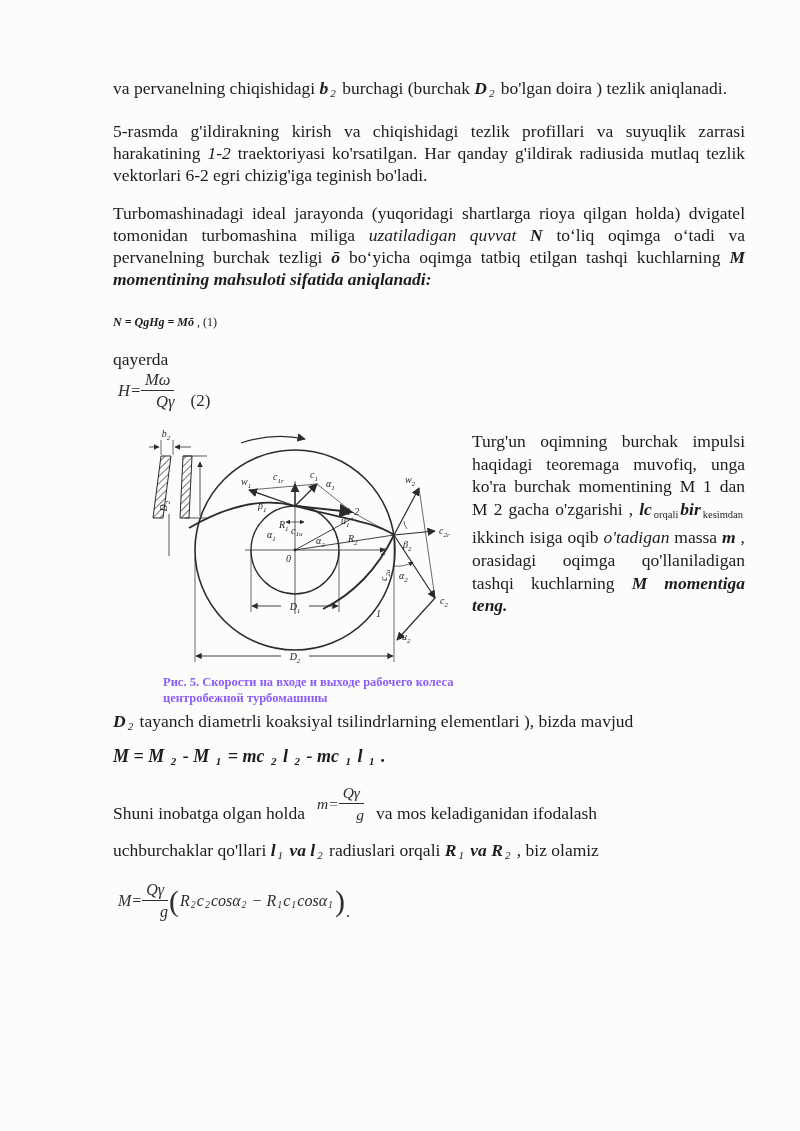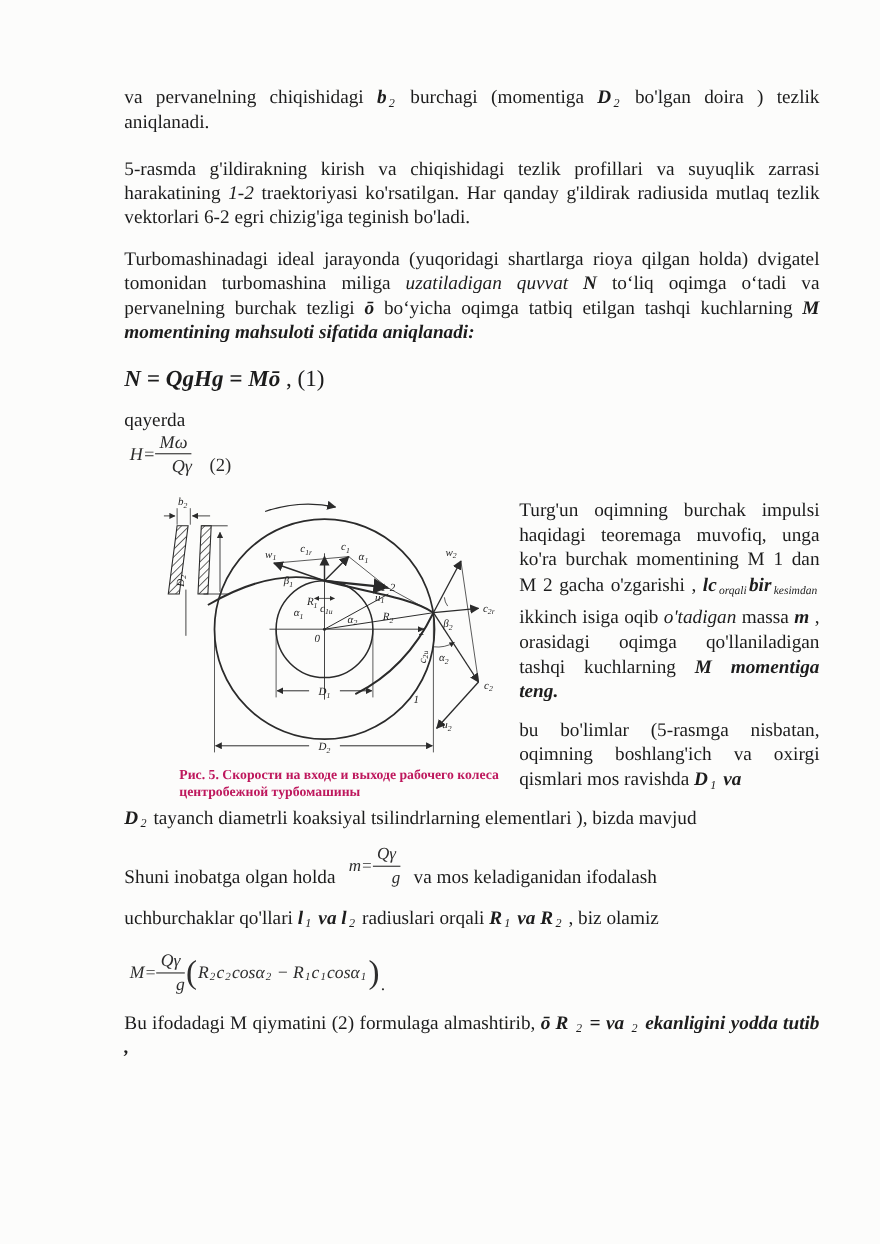--- a/index.html
+++ b/index.html
@@ -9,58 +9,58 @@
     font-family:"Liberation Serif", serif; overflow:hidden;
   }
   .page { padding:77px 55px 0 113px; }
   p.body { font-size:17.5px; line-height:22px; text-align:justify; }
   .it { font-style:italic; }
   .bi { font-style:italic; font-weight:bold; }
   sub.s { font-size:11px; font-style:italic; line-height:0; vertical-align:-3px; padding:0 2px; }
   .p1 { margin-bottom:21px; }
   .p2 { margin-bottom:16px; }
   .p3 { margin-bottom:0; }
-  .formula1 { font-size:21px; line-height:24px; margin-top:20px; margin-bottom:14px; }
+  .formula1 { font-size:12px; line-height:24px; margin-top:20px; margin-bottom:14px; }
   .qayerda { }
   
   .fdisp { display:flex; align-items:center; font-size:16.5px; font-style:italic; color:#2d2d2d; }
   .f2 { margin-left:5px; margin-bottom:15px; }
   .frac { text-align:right; line-height:19px; }
   .frac .num { display:block; border-bottom:1.3px solid #2d2d2d; padding:0 4px 1px; }
   .frac .den { display:block; padding-top:1px; }
   .ftag { align-self:flex-end; margin-left:16px; font-style:normal; font-size:17px; }
   
   .fig-row { display:flex;justify-content:center; }
   .fig-col { width:359px; flex:none; }
   svg.fig { display:block; margin-left:32px; width:327px; height:245px; }
-  .caption { margin:4px 0 0 50px; font-size:12.5px; line-height:15.5px; font-weight:bold; color:#be185d; width:300px; }
+  .caption { margin:4px 0 0 50px; font-size:12.5px; line-height:15.5px; font-weight:bold; color:#8b5cf6; width:300px; }
   .right-col { flex:1; padding-top:4px; }
   .right-col p { font-size:17.5px; line-height:22.6px; text-align:justify; }
   .right-col .blk1 { margin-bottom:12px; }
-  .smallsub { font-size:10.5px; font-style:italic; vertical-align:-3px; padding:0 2px; }
+  .smallsub { font-size:10.5px; vertical-align:-3px; padding:0 2px; }
   .fullline { margin-top:4px; margin-bottom:13px; }
   .formula3 { font-size:18px; line-height:23px; margin-bottom:15px; }
   .shuni-row { display:flex; align-items:flex-end; font-size:17.5px; line-height:22px; margin-bottom:15px; }
   .shuni-mid { display:flex; align-items:center; margin:0 12px; font-size:15.5px; color:#2d2d2d; }
   .uch { margin-bottom:19px; }
   .f4 { margin-left:5px; margin-bottom:13px; font-size:16px; }
   .bigp { font-size:30px; font-weight:300; font-style:normal; padding:0 1px; }
   .f4 sub { font-size:10px; font-style:italic; line-height:0; vertical-align:-2px; padding:0 1px; }
   .f4 .dot { align-self:flex-end; font-style:normal; }
   .lastp { }
   
   .fl { font:italic 10px "Liberation Serif", serif; fill:#222; }
   .fs { font-size:7px; }
 </style>
 </head>
 <body>
 
 <div class="page">
 
-  <p class="body p1"><span>va pervanelning chiqishidagi </span><span class="bi">b</span><sub class="s">2</sub><span> burchagi (momentiga </span><span class="bi">D</span><sub class="s">2</sub><span> bo'lgan doira ) tezlik aniqlanadi.</span></p>
+  <p class="body p1"><span>va pervanelning chiqishidagi </span><span class="bi">b</span><sub class="s">2</sub><span> burchagi (burchak </span><span class="bi">D</span><sub class="s">2</sub><span> bo'lgan doira ) tezlik aniqlanadi.</span></p>
 
   <p class="body p2"><span>5-rasmda g'ildirakning kirish va chiqishidagi tezlik profillari va suyuqlik zarrasi harakatining </span><span class="it">1-2</span><span> traektoriyasi ko'rsatilgan. Har qanday g'ildirak radiusida mutlaq tezlik vektorlari 6-2 egri chizig'iga teginish bo'ladi.</span></p>
 
   <p class="body p3"><span>Turbomashinadagi ideal jarayonda (yuqoridagi shartlarga rioya qilgan holda) dvigatel tomonidan turbomashina miliga </span><span class="it">uzatiladigan quvvat </span><span class="bi">N</span><span> to‘liq oqimga o‘tadi va pervanelning burchak tezligi </span><span class="bi">ō</span><span> bo‘yicha oqimga tatbiq etilgan tashqi kuchlarning </span><span class="bi">M momentining mahsuloti sifatida aniqlanadi:</span></p>
 
   <p class="formula1"><span class="bi">N = QgHg = Mō</span><span> , (1)</span></p>
 
   <p class="body qayerda"><span>qayerda</span></p>
 
   <div class="fdisp f2">
@@ -172,26 +172,26 @@
         <text class="fl" x="150" y="234" text-anchor="middle"><tspan>D</tspan><tspan class="fs" dy="2.5">2</tspan></text>
       </svg>
       <div class="caption">
         <div>Рис. 5. Скорости на входе и выходе рабочего колеса</div>
         <div>центробежной турбомашины</div>
       </div>
     </div>
 
     <div class="right-col">
       <p class="blk1"><span>Turg'un oqimning burchak impulsi haqidagi teoremaga muvofiq, unga ko'ra burchak momentining M 1 dan M 2 gacha o'zgarishi , </span><span class="bi">lc</span><span class="smallsub">orqali</span><span class="bi">bir</span><span class="smallsub">kesimdan</span><span> ikkinch isiga oqib </span><span class="it">o'tadigan</span><span> massa </span><span class="bi">m</span><span> , orasidagi oqimga qo'llaniladigan tashqi kuchlarning </span><span class="bi">M momentiga teng.</span></p>
-      <p><span>bu bo'limlar (5-rasmga nisbatan, oqimning boshlang'ich va oxirgi qismlari mos ravishda </span><span class="bi">D</span><sub class="s">1</sub><span class="bi"> va</span></p>
     </div>
   </div>
 
   <p class="body fullline"><span class="bi">D</span><sub class="s">2</sub><span> tayanch diametrli koaksiyal tsilindrlarning elementlari ), bizda mavjud</span></p>
 
+  <p class="formula3 bi"><span>M = M </span><sub class="s">2</sub><span> - M </span><sub class="s">1</sub><span> = mc </span><sub class="s">2</sub><span> l </span><sub class="s">2</sub><span> - mc </span><sub class="s">1</sub><span> l </span><sub class="s">1</sub><span> .</span></p>
 
   <div class="shuni-row">
     <span>Shuni inobatga olgan holda</span>
     <span class="shuni-mid">
         <span class="it">m</span>
         <span class="it">=</span>
         <span class="frac it">
           <span class="num">Qγ</span>
           <span class="den">g</span>
         </span>
@@ -207,15 +207,14 @@
       <span class="frac it">
         <span class="num">Qγ</span>
         <span class="den">g</span>
       </span>
       <span class="bigp">(</span>
       <span class="it"><span>R</span><sub>2</sub><span>c</span><sub>2</sub><span>cosα</span><sub>2</sub><span> − R</span><sub>1</sub><span>c</span><sub>1</sub><span>cosα</span><sub>1</sub></span>
       <span class="bigp">)</span>
       <span class="dot">.</span>
   </div>
 
-  <p class="body lastp"><span>Bu ifodadagi M qiymatini (2) formulaga almashtirib, </span><span class="bi">ō R </span><sub class="s">2</sub><span class="bi"> = va </span><sub class="s">2</sub><span class="bi"> ekanligini yodda tutib ,</span></p>
 
 </div>
 
 </body></html>

